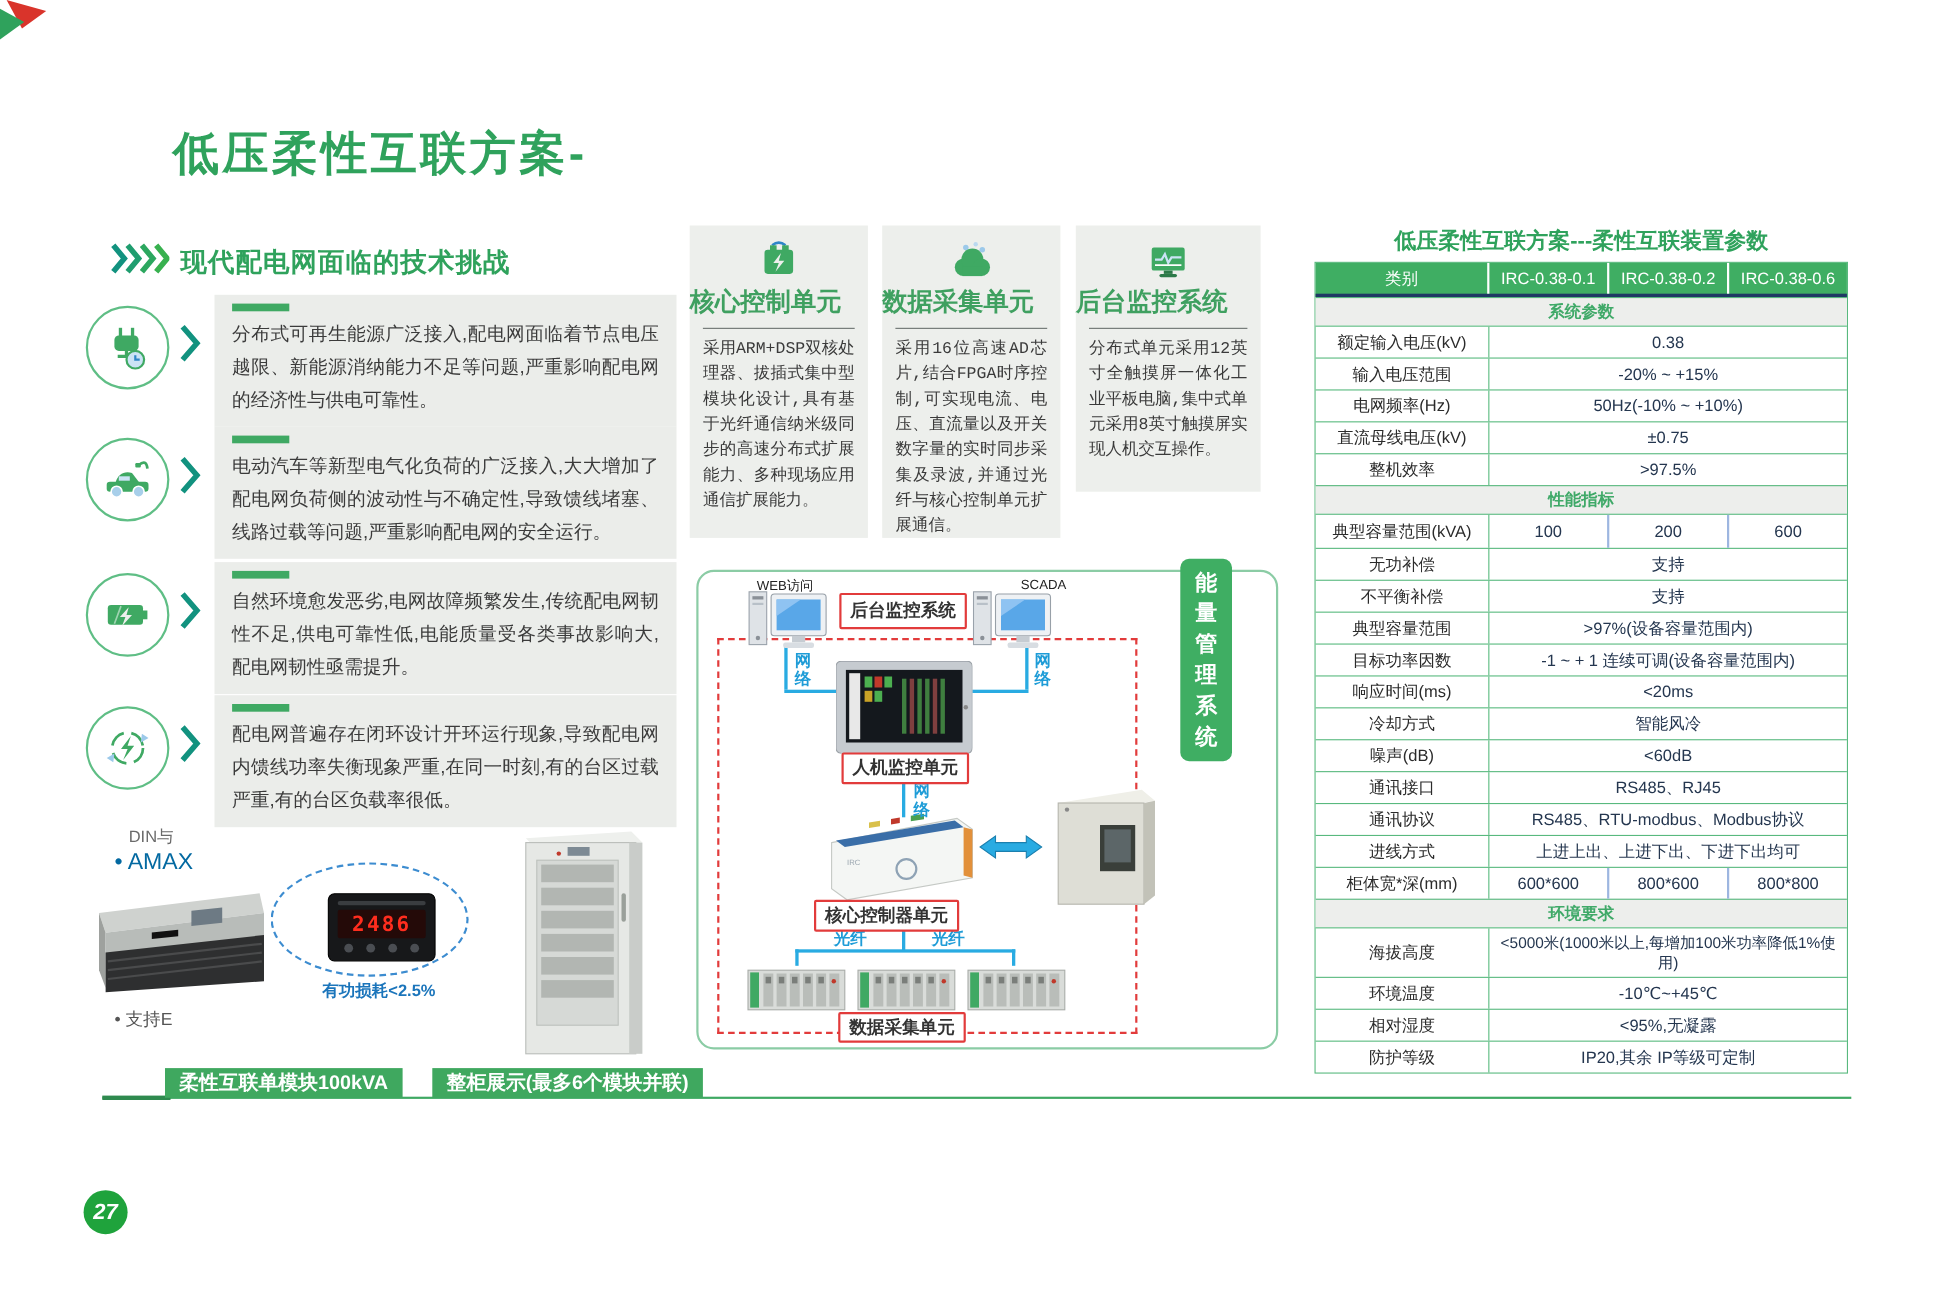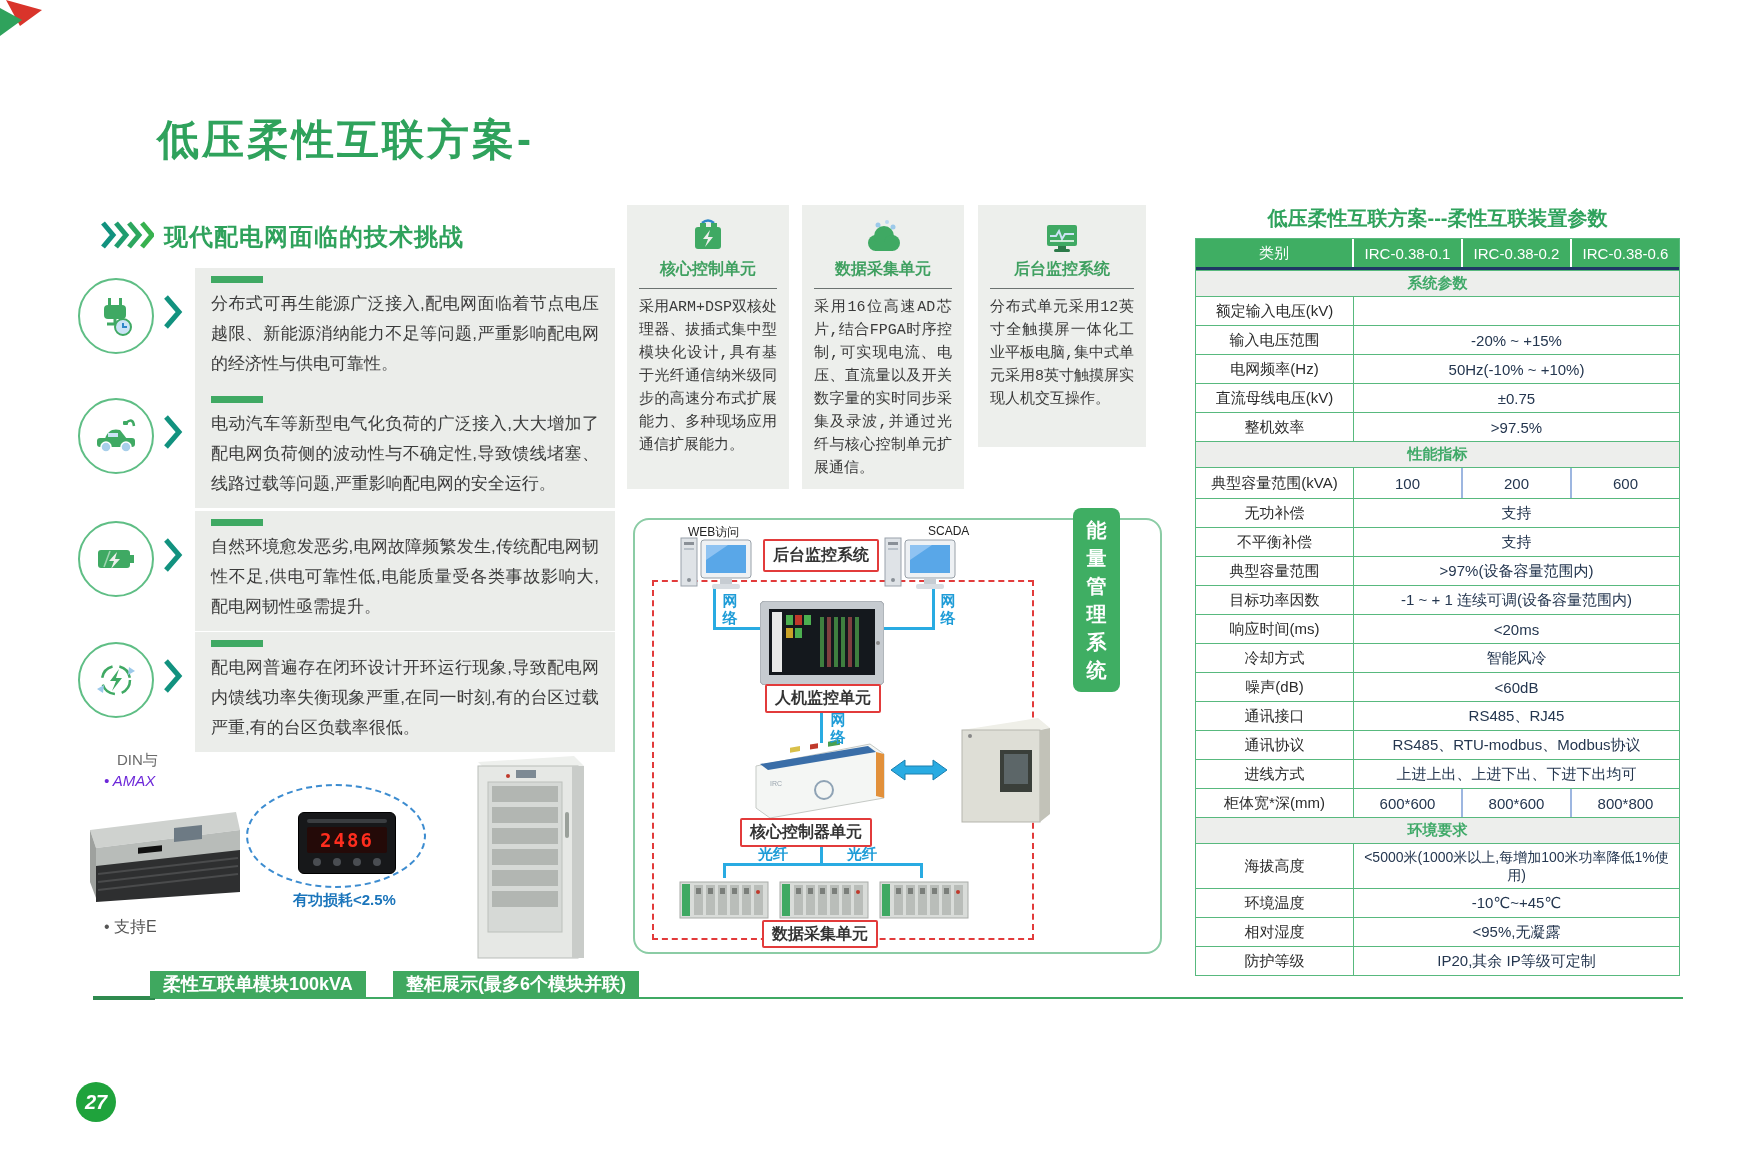--- a/index.html
+++ b/index.html
@@ -15,21 +15,21 @@
   .ch-heading .txt{font-size:24px;font-weight:bold;color:#2FA25C;letter-spacing:1px;}
   .ch-item{position:absolute;left:78px;width:537px;height:116px;text-decoration:underline;}
   .ch-icon{position:absolute;left:0;top:10px;width:72px;height:72px;border:2px solid #5FBE85;
            border-radius:50%;background:#fff;display:flex;align-items:center;justify-content:center;}
   .ch-arrow{position:absolute;left:85px;top:26px;}
   .ch-block{position:absolute;left:117px;top:0;width:388px;background:#EBEDEA;padding:6px 16px 9px 16px;}
   .ch-bar{width:52px;height:7px;background:#3FA963;margin:2px 0 6px 0;}
   .ch-text{margin:0;font-size:17px;line-height:30px;color:#3b3b3b;text-align:justify;}
 
   .note-din{position:absolute;left:117px;top:751px;font-size:15px;color:#6a6a6a;}
-  .note-amax{position:absolute;left:104px;top:772px;font-size:15px;color:#6d28d9;font-style:italic;}
+  .note-amax{position:absolute;left:104px;top:772px;font-size:21px;color:#0369a1;}
   .note-support{position:absolute;left:104px;top:917px;font-size:16px;color:#555;}
 
   
   .rack{position:absolute;left:78px;top:796px;width:162px;height:108px;}
   .bubble{position:absolute;left:246px;top:784px;width:176px;height:100px;border:2px dashed #3C8CD0;
           border-radius:50%;}
   .meter{position:absolute;left:298px;top:812px;width:98px;height:62px;background:#17181a;
          border-radius:6px;border:1px solid #000;padding:6px 8px;box-sizing:border-box;}
   .meter-screen{height:26px;background:#240a08;border-radius:2px;display:flex;align-items:center;
                 justify-content:center;margin-top:4px;}
@@ -51,21 +51,21 @@
   .page-num{position:absolute;left:76px;top:1082px;width:40px;height:40px;border-radius:50%;
             background:#1FA33C;color:#fff;font-size:20px;font-weight:bold;font-style:italic;
             display:flex;align-items:center;justify-content:center;}
 
   
   .card{position:absolute;top:205px;background:#EDEFEC;}
   .card1{left:627px;width:162px;height:284px;}
   .card2{left:802px;width:162px;height:284px;}
   .card3{left:978px;width:168px;height:242px;}
   .card-icon{width:40px;height:40px;margin:12px auto 2px auto;}
-  .card-title{font-size:16px;font-weight:bold;color:#3FA060;text-align:center;margin:2px 0 0 0;}
+  .card-title{font-size:23px;font-weight:bold;color:#3FA060;text-align:left;margin:2px 0 0 0;}
   .card-divider{height:1px;background:#6b7270;margin:8px 12px 7px 12px;}
   .card-text{margin:0;padding:0 12px;font-size:15px;line-height:23px;color:#3a3a3a;text-align:justify;font-family:Liberation Mono, monospace;}
 
   
   .panel{position:absolute;left:633px;top:518px;width:525px;height:432px;border:2px solid #8BCCA5;
          border-radius:16px;background:#fff;}
   .dash-rect{position:absolute;left:652px;top:580px;width:378px;height:356px;
              border:2px dashed #E23B3B;}
   .dlabel{position:absolute;background:#fff;border:2px solid #E23B3B;border-radius:2px;color:#333;
           font-size:16px;font-weight:bold;display:flex;align-items:center;justify-content:center;
@@ -494,20 +494,21 @@
       <div class="hc0">类别</div>
       <div class="hc1">IRC-0.38-0.1</div>
       <div class="hc2">IRC-0.38-0.2</div>
       <div class="hc3">IRC-0.38-0.6</div>
     </div>
 
     <div class="tr sec">系统参数</div>
 
     <div class="tr">
       <div class="lbl">额定输入电压(kV)</div>
+      <div class="val">0.38</div>
     </div>
     <div class="tr">
       <div class="lbl">输入电压范围</div>
       <div class="val">-20% ~ +15%</div>
     </div>
     <div class="tr">
       <div class="lbl">电网频率(Hz)</div>
       <div class="val">50Hz(-10% ~ +10%)</div>
     </div>
     <div class="tr">

